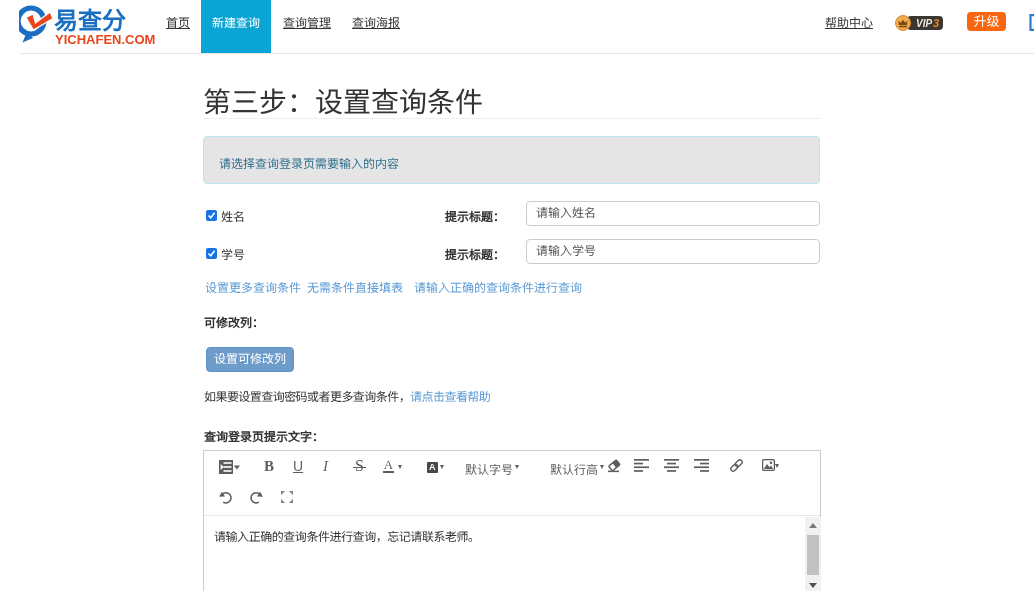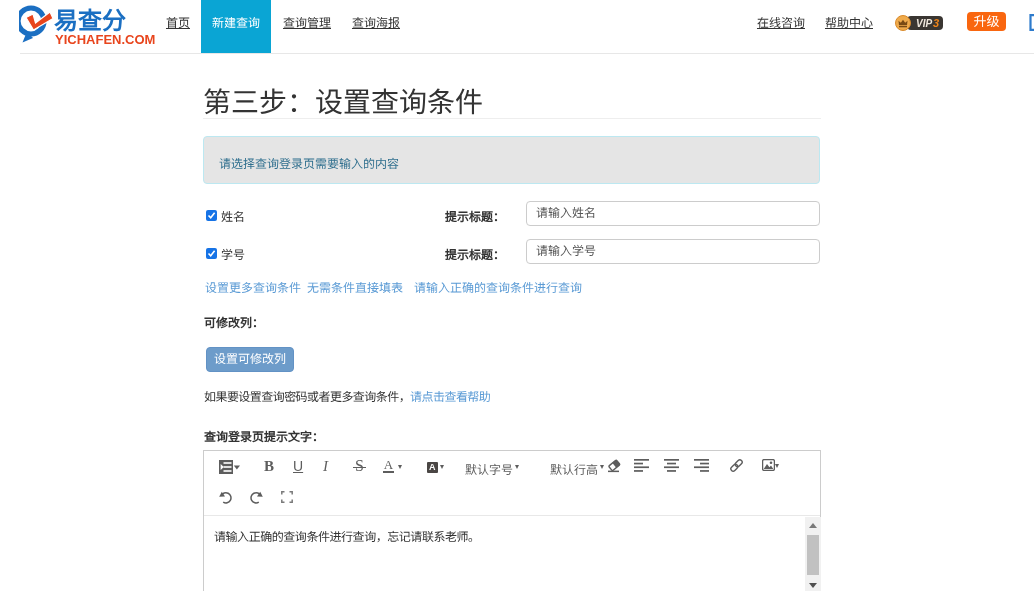--- a/index.html
+++ b/index.html
@@ -82,21 +82,20 @@
     <path d="M7 16.5 L14 13 L16.5 22 L31 11 L34 17.5 L14.5 29 L7 16.5 Z" fill="#e8451d" stroke="#fff" stroke-width="1.2"></path>
   </svg>
   <div id="logo-cn">易查分</div>
   <div id="logo-en">YICHAFEN.COM</div>
 
   <div class="navtxt" style="left:136px; width:44px;">首页</div>
   <div id="nav-active">新建查询</div>
   <div class="navtxt" style="left:257px; width:60px;">查询管理</div>
   <div class="navtxt" style="left:326px; width:60px;">查询海报</div>
 
-  <div class="navtxt" style="left:733px; width:56px;">在线咨询</div>
   <div class="navtxt" style="left:801px; width:56px;">帮助中心</div>
 
   <svg class="abs" style="left:874px; top:13px;" width="52" height="20" viewBox="0 0 52 20">
     <rect x="13" y="3" width="36" height="14" rx="4" fill="#3a3632"></rect>
     <text x="22" y="14" font-size="10" font-style="italic" font-weight="bold" fill="#efe7dd" font-family="Liberation Sans,sans-serif">VIP</text>
     <text x="39" y="14" font-size="11" font-style="italic" font-weight="bold" fill="#f08519" font-family="Liberation Sans,sans-serif">3</text>
     <circle cx="9" cy="10" r="7.5" fill="#f0ab4c" stroke="#d98a2b" stroke-width="1"></circle>
     <path d="M5 12.3 L4.5 7.8 L6.8 9.7 L9 6.8 L11.2 9.7 L13.5 7.8 L13 12.3 Z" fill="#7a4a14"></path>
     <rect x="5" y="13" width="8" height="1.3" fill="#7a4a14"></rect>
   </svg>

